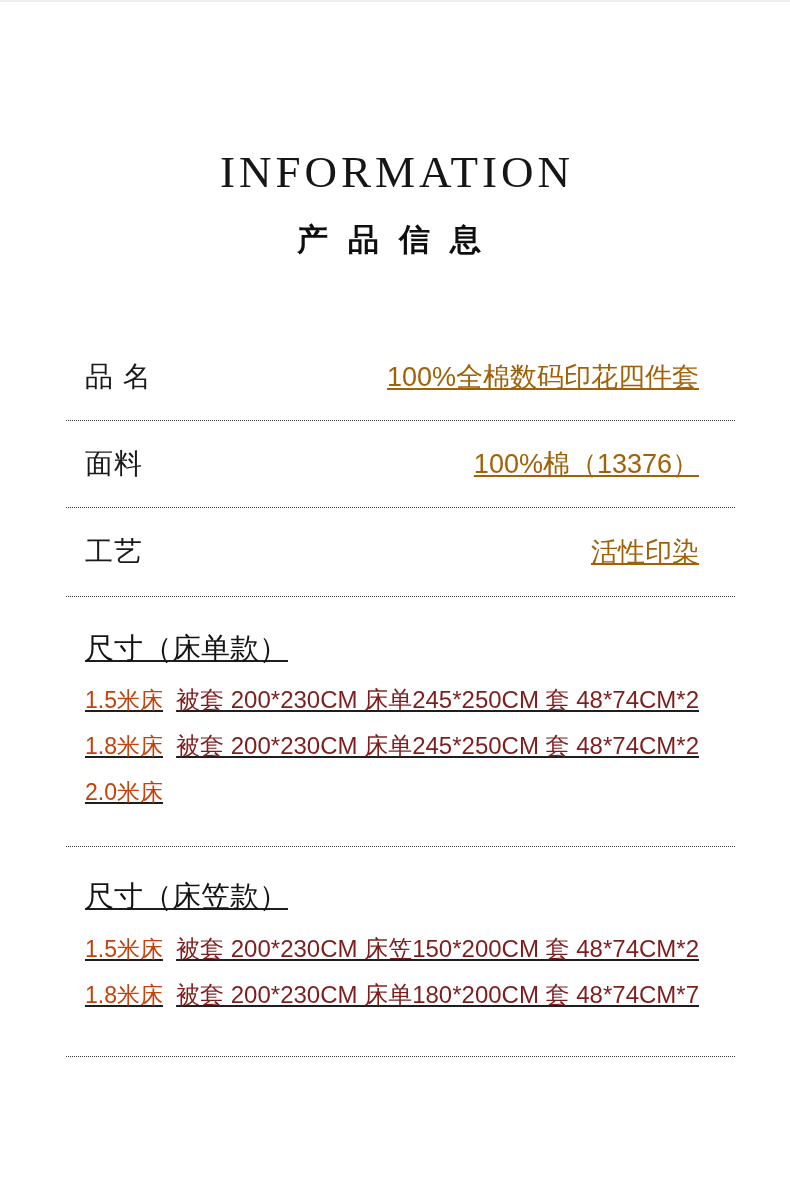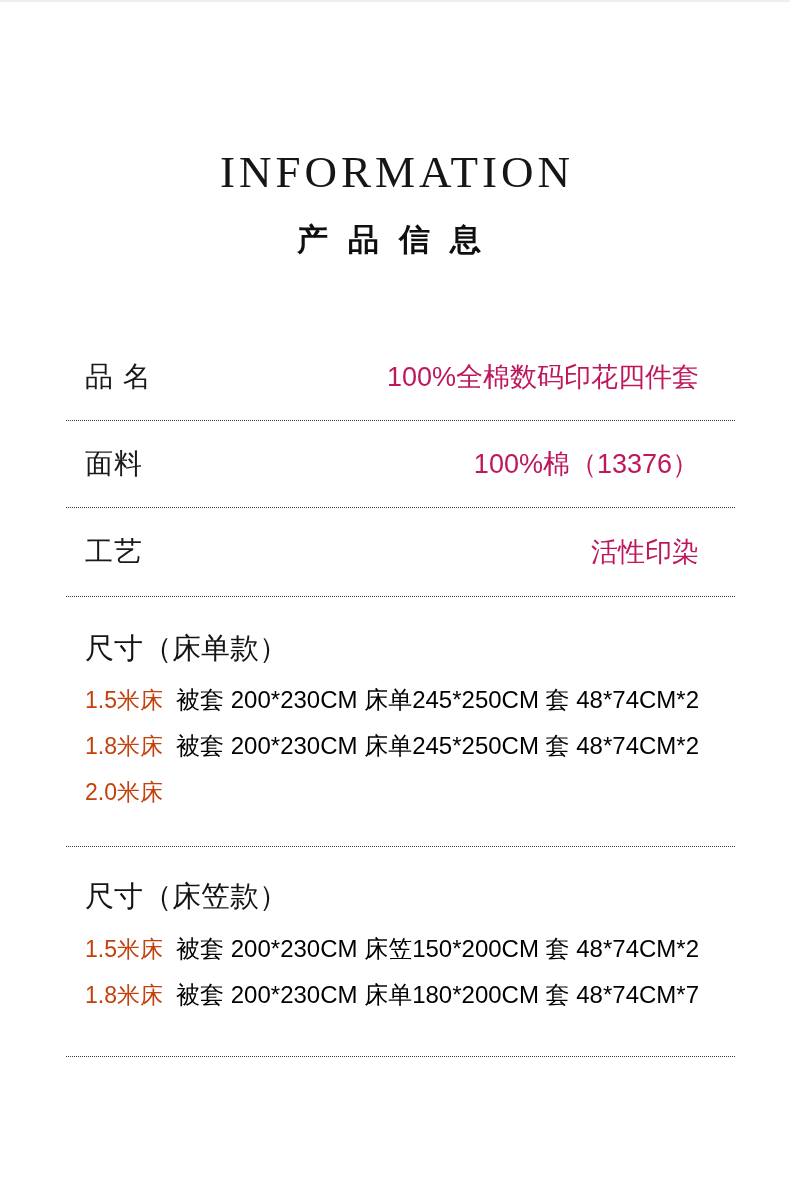--- a/index.html
+++ b/index.html
@@ -29,38 +29,38 @@
     line-height: 40px; margin-top: 22px; color: #0f0f0f;
   }
   .sheet { margin: 74px 55px 0 66px; }
   .spec-row {
     display: flex; justify-content: space-between; align-items: center;
     height: 87px; padding: 0 36px 0 19px;
     border-bottom: 1px dotted #3c3c3c;
   }
   .spec-row.tall { height: 89px; }
   .spec-label { font-size: 28px; color: #1a1a1a; letter-spacing: 1px; }
-  .spec-value { font-size: 27px; color: #be185d; }
+  .spec-value { font-size: 27px; color: #a16207; text-decoration: underline; }
   .size-section {
     border-bottom: 1px dotted #3c3c3c;
-    padding-left: 19px; padding-right: 36px;
+    padding-left: 19px; padding-right: 36px; text-decoration: underline;
   }
   .size-section .heading {
     font-size: 29px; font-weight: 400; line-height: 40px; color: #141414;
   }
   .sec-sheet { padding-top: 31px; padding-bottom: 31px; }
   .sec-sheet .rows { margin-top: 9px; }
   .sec-fitted { padding-top: 29px; padding-bottom: 38px; }
   .sec-fitted .rows { margin-top: 10px; }
   .size-row {
     display: flex; justify-content: space-between; align-items: center;
     height: 46px;
   }
   .size-label { font-size: 23px; color: #c2410c; }
-  .size-value { font-size: 24px; color: #000000; }
+  .size-value { font-size: 24px; color: #7f1d1d; }
 </style>
 </head>
 <body>
 
 <div class="page">
 
   <div class="header">
     <div class="title-en">INFORMATION</div>
     <div class="title-zh">产品信息</div>
   </div>

